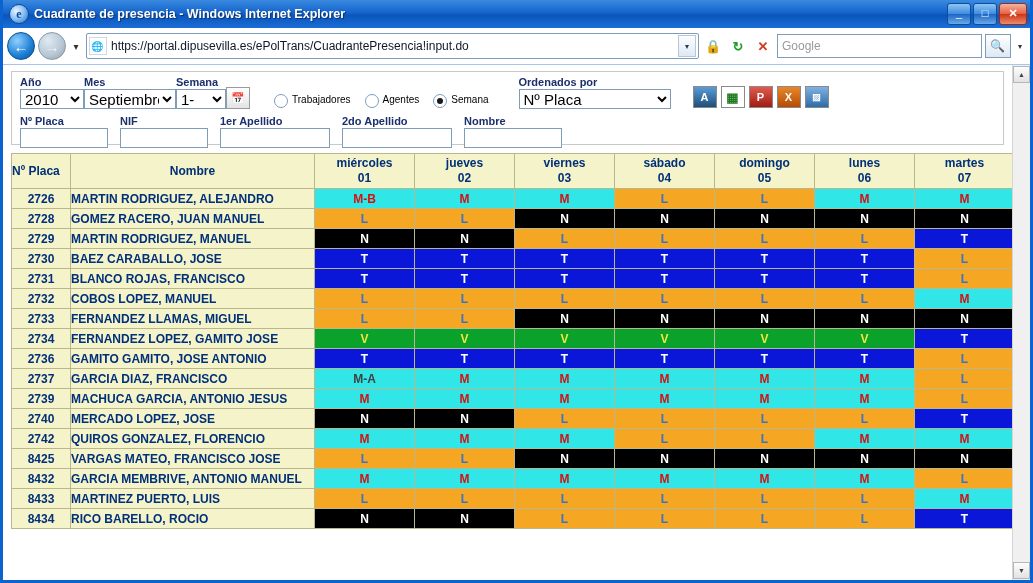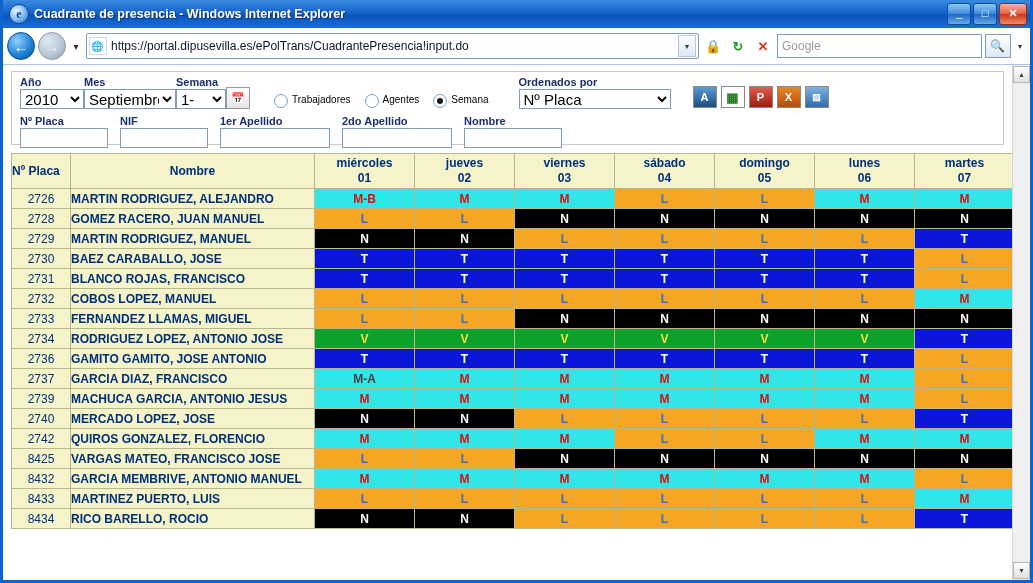--- a/index.html
+++ b/index.html
@@ -143,21 +143,21 @@
   table.grid th{
     background:#f5f3c9;border:1px solid #b9b78d;color:#00307a;font-size:12px;
     font-weight:bold;height:34px;padding:0;
   }
   th.c-placa{width:58px;text-align:left;padding-left:4px;vertical-align:middle;}
   th.c-nombre{width:243px;text-align:center;vertical-align:middle;}
   th.c-day{width:99px;text-align:center;line-height:15px;}
   table.grid td{
     border:1px solid #b9b78d;height:19px;padding:0;font-size:12px;
   }
-  td.placa{background:#f5f3c9;color:#00307a;font-weight:normal;text-align:center;width:58px;}
+  td.placa{background:#f5f3c9;color:#00307a;font-weight:bold;text-align:center;width:58px;}
   td.nombre{background:#f5f3c9;color:#00307a;font-weight:bold;padding-left:6px;white-space:nowrap;overflow:hidden;}
   td.cell{text-align:center;font-weight:bold;font-size:11.5px;}
   .v-L{background:#f5a623;color:#3a73c8;}
   .v-T{background:#0a17d8;color:#ffffff;}
   .v-N{background:#000000;color:#ffffff;}
   .v-M{background:#31e6e6;color:#d81010;}
   .v-V{background:#0aa22a;color:#f0e83a;}
   .v-MB{background:#31e6e6;color:#d81010;}
   .v-MA{background:#31e6e6;color:#404040;}
 </style>
@@ -382,21 +382,21 @@
                 <td class="cell v-L">L</td>
                 <td class="cell v-L">L</td>
                 <td class="cell v-N">N</td>
                 <td class="cell v-N">N</td>
                 <td class="cell v-N">N</td>
                 <td class="cell v-N">N</td>
                 <td class="cell v-N">N</td>
               </tr>
               <tr>
                 <td class="placa">2734</td>
-                <td class="nombre">RODRIGUEZ  LOPEZ, ANTONIO JOSE</td>
+                <td class="nombre">FERNANDEZ  LOPEZ, GAMITO JOSE</td>
                 <td class="cell v-V">V</td>
                 <td class="cell v-V">V</td>
                 <td class="cell v-V">V</td>
                 <td class="cell v-V">V</td>
                 <td class="cell v-V">V</td>
                 <td class="cell v-V">V</td>
                 <td class="cell v-T">T</td>
               </tr>
               <tr>
                 <td class="placa">2736</td>

